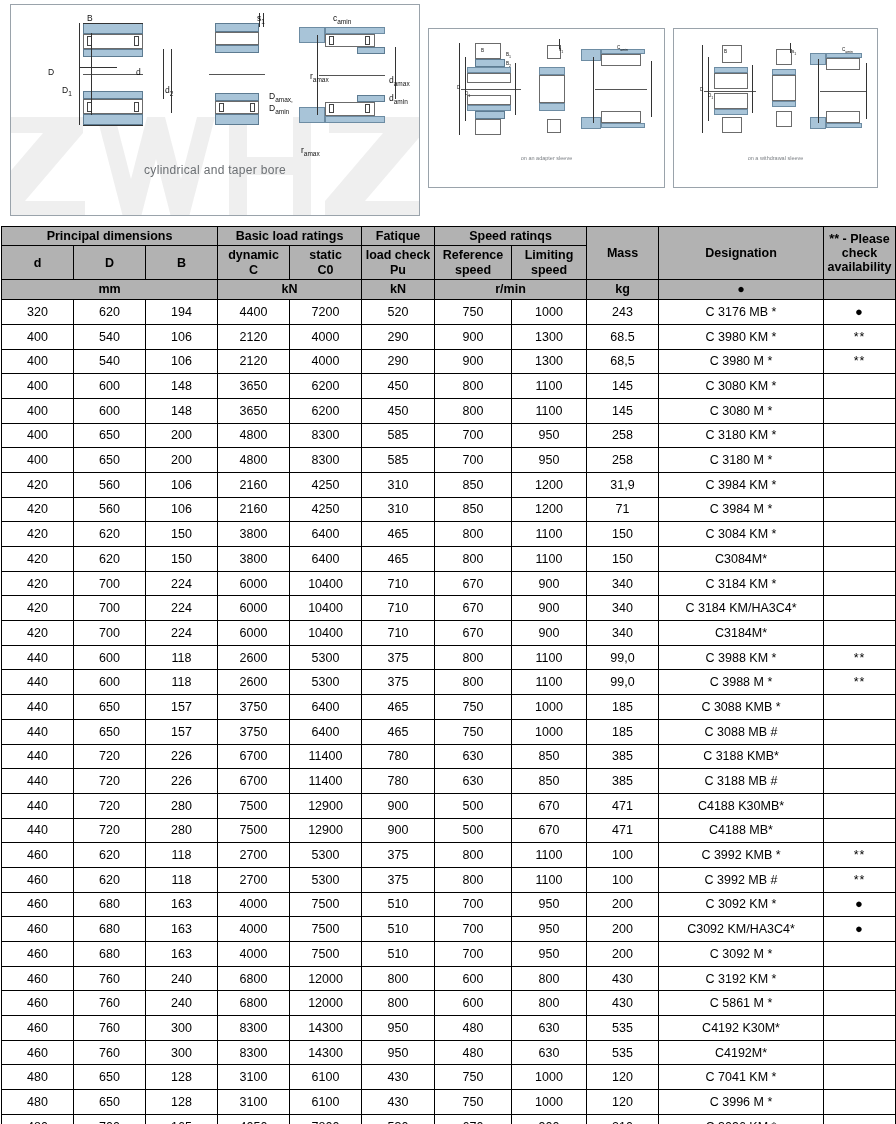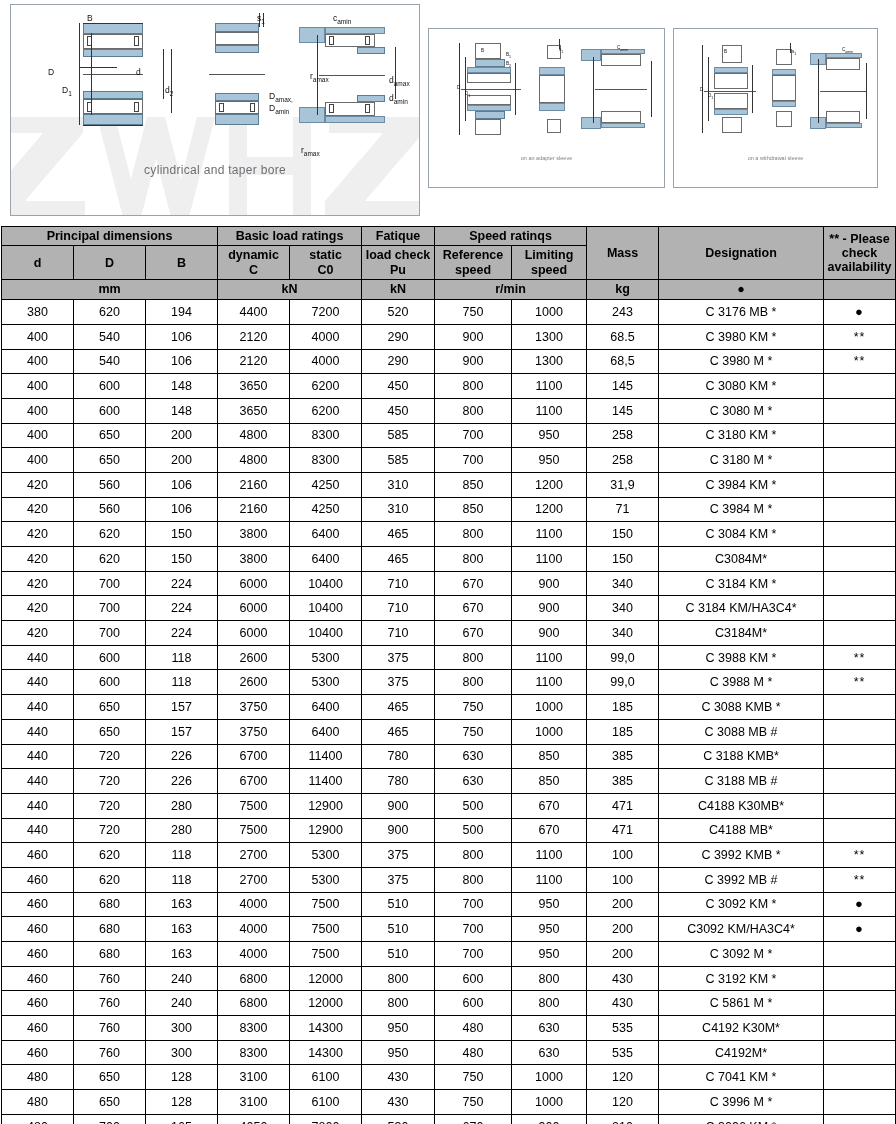--- a/index.html
+++ b/index.html
@@ -391,21 +391,21 @@
         <th colspan="2" class="unitrow">kN</th>
         <th class="unitrow">kN</th>
         <th colspan="2" class="unitrow">r/min</th>
         <th class="unitrow">kg</th>
         <th class="unitrow">●</th>
         <th class="unitrow"></th>
       </tr>
     </thead>
     <tbody id="tbody">
         <tr>
-          <td>380</td>
+          <td>320</td>
           <td>620</td>
           <td>194</td>
           <td>4400</td>
           <td>7200</td>
           <td>520</td>
           <td>750</td>
           <td>1000</td>
           <td>243</td>
           <td class="desig">C 3176 MB *</td>
           <td class="avail"><span class="dot">●</span></td>

